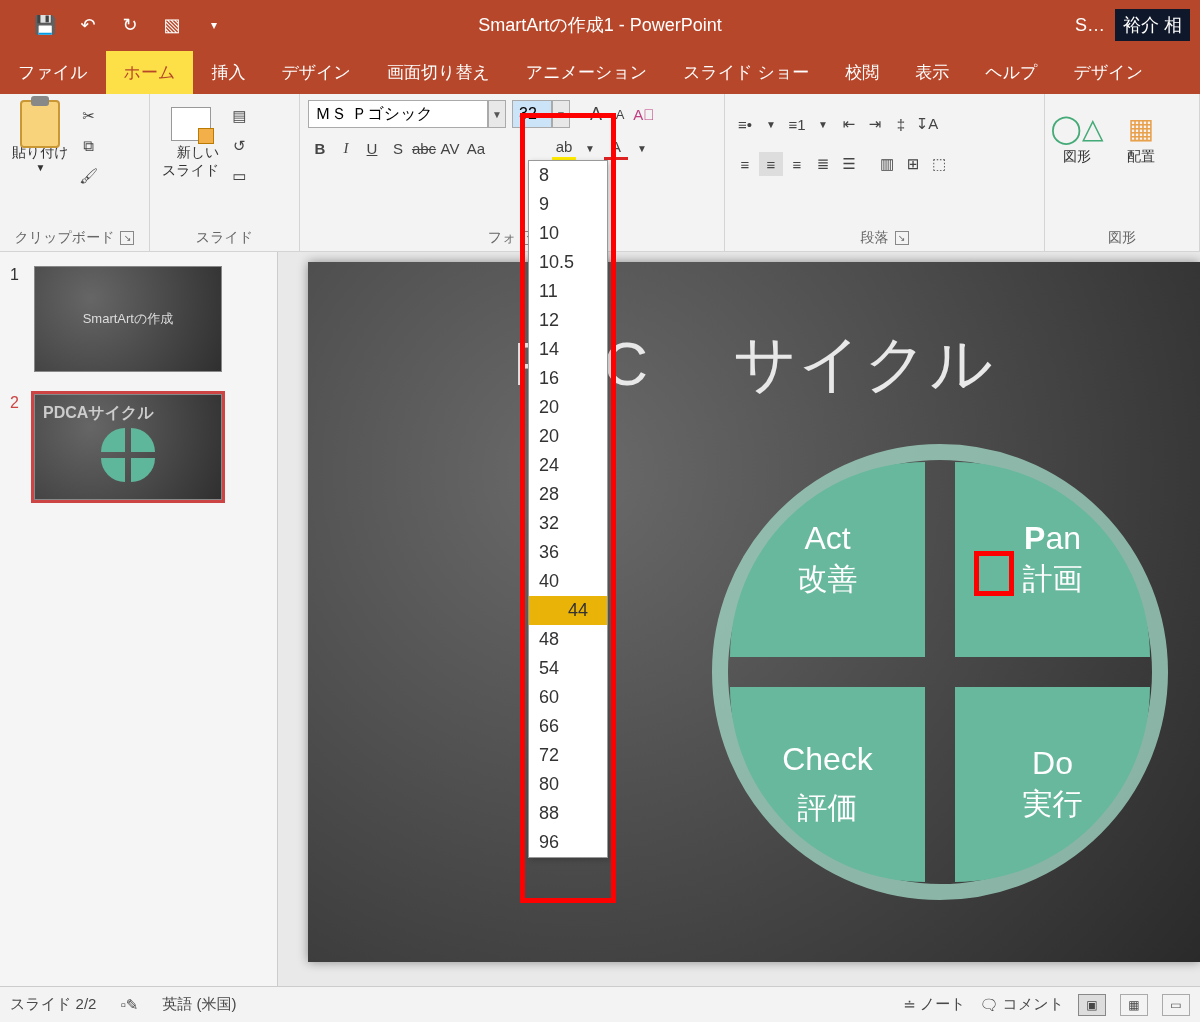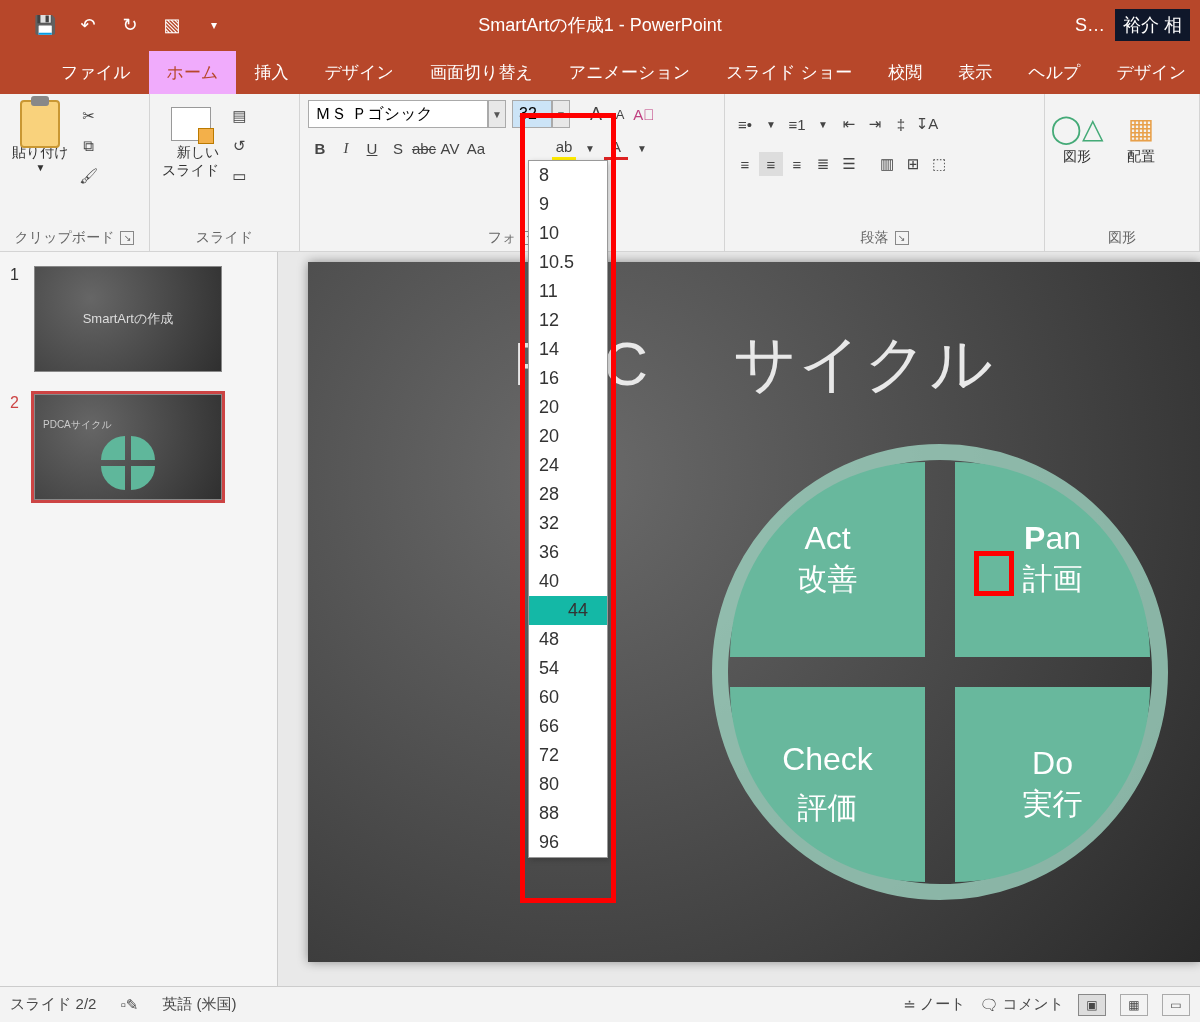--- a/index.html
+++ b/index.html
@@ -7,23 +7,23 @@
 
   
   .titlebar { height: 50px; background: #b7472a; display: flex; align-items: center; color: #fff; font-size: 14px; position: relative; }
   .qat { display: flex; align-items: center; gap: 10px; padding-left: 30px; }
   .qat-btn { width: 32px; height: 32px; display: flex; align-items: center; justify-content: center; color: #fff; font-size: 18px; }
   .title-center { position: absolute; left: 50%; transform: translateX(-50%); font-size: 18px; }
   .title-right { position: absolute; right: 10px; display: flex; align-items: center; font-size: 18px; gap: 10px; }
   .user-box { background: #0f172a; padding: 4px 8px; }
 
   
-  .tabbar { height: 44px; background: #b7472a; display: flex; align-items: flex-end; overflow: hidden; padding-left: 43px; }
+  .tabbar { height: 44px; background: #b7472a; display: flex; align-items: flex-end; overflow: hidden; }
   .tab { padding: 10px 18px; color: #fff; font-size: 17px; white-space: nowrap; }
-  .tab.active { background: #f0abfc; color: #b7472a; }
+  .tab.active { background: #fde047; color: #b7472a; }
 
   
   .ribbon { height: 158px; background: #f3f3f3; border-bottom: 1px solid #d4d4d4; display: flex; }
   .group { border-right: 1px solid #d4d4d4; padding: 6px 8px 0; display: flex; flex-direction: column; justify-content: space-between; }
   .group-body { display: flex; align-items: flex-start; gap: 4px; flex: 1; }
   .group-label { font-size: 14px; color: #666; text-align: center; padding: 4px 0; display: flex; justify-content: center; align-items: center; gap: 6px; }
   .dlg-launcher { width: 14px; height: 14px; border: 1px solid #888; font-size: 9px; display: inline-flex; align-items: center; justify-content: center; color: #666; }
   .big-btn { display: flex; flex-direction: column; align-items: center; padding: 4px; font-size: 14px; color: #333; }
   .big-btn .icn { width: 40px; height: 40px; display: flex; align-items: center; justify-content: center; font-size: 28px; }
   .sm-btn { width: 24px; height: 24px; display: flex; align-items: center; justify-content: center; color: #444; font-size: 15px; }
@@ -37,32 +37,32 @@
   .clipboard-icon { width: 42px; height: 48px; background: #f9d27c; border: 2px solid #c99733; border-radius: 4px; position: relative; }
   .clipboard-icon::before { content:""; position:absolute; top:-6px; left:50%; transform:translateX(-50%); width:18px; height:10px; background:#888; border-radius:3px; }
 
   
   .newslide-icon { width: 40px; height: 34px; border: 1px solid #999; background: #fff; position: relative; }
   .newslide-icon::after { content:""; position:absolute; right:-4px; bottom:-4px; width:14px; height:14px; background:#f3b04a; border:1px solid #bb7a00; }
 
   
   .dropdown { position: absolute; left: 528px; top: 160px; width: 80px; background: #fff; border: 1px solid #999; z-index: 50; box-shadow: 2px 2px 6px rgba(0,0,0,0.2); max-height: 740px; overflow: hidden; }
   .dropdown-item { padding: 4px 10px; font-size: 18px; color: #333; }
-  .dropdown-item.hl { background: #14b8a6; padding-left: 39px; }
+  .dropdown-item.hl { background: #eab308; padding-left: 39px; }
   .red-box-dd { position:absolute; left:520px; top:113px; width:96px; height:790px; border:5px solid #f00; z-index:60; pointer-events:none; }
   .red-box-p { position:absolute; border:5px solid #f00; z-index:60; pointer-events:none; }
 
   
   .main { position: absolute; top: 252px; left: 0; right: 0; bottom: 36px; display: flex; background: #e9e9e9; }
   .thumbs { width: 278px; background: #f5f5f5; border-right: 1px solid #ccc; padding: 14px 10px; }
   .thumb-row { display: flex; gap: 8px; margin-bottom: 22px; }
   .thumb-num { width: 16px; font-size: 16px; color: #333; }
   .thumb { width: 188px; height: 106px; background: radial-gradient(circle at 30% 30%, #666, #2f2f2f); color: #ddd; font-size: 13px; display: flex; align-items: center; justify-content: center; border:1px solid #888; position:relative; }
   .thumb.sel { outline: 3px solid #c44; }
-  .thumb2-inner { width:100%; height:100%; padding:23px 8px; font-size:10px; color:#ccc; }
+  .thumb2-inner { width:100%; height:100%; padding:8px 8px; font-size:16px; color:#ccc;font-weight:bold; }
   .mini-cycle { width:54px; height:54px; border-radius:50%; margin:4px auto 0; position:relative; }
   .mini-q { position:absolute; width:24px; height:24px; background:#5fb79b; }
 
   .canvas-area { flex:1; display:flex; align-items:flex-start; justify-content:center; padding:10px 0 0 0; overflow:hidden; }
   .slide { width: 900px; height: 700px; margin-left:30px; background: radial-gradient(circle at 30% 30%, #6a6a6a, #2a2a2a); position: relative; box-shadow: 0 0 10px rgba(0,0,0,0.4); }
   .slide-title { position:absolute; top:60px; left:0; right:0; text-align:center; color:#e8e8e8; font-size:62px; font-weight:300; letter-spacing: 2px; }
 
   .cycle { position:absolute; right:50px; top:200px; width:420px; height:420px; }
   .quad { position:absolute; width:195px; height:195px; background:#68b89d; display:flex; flex-direction:column; align-items:center; justify-content:center; color:#fff; font-size:30px; }
   .quad .en { font-size:32px; }

